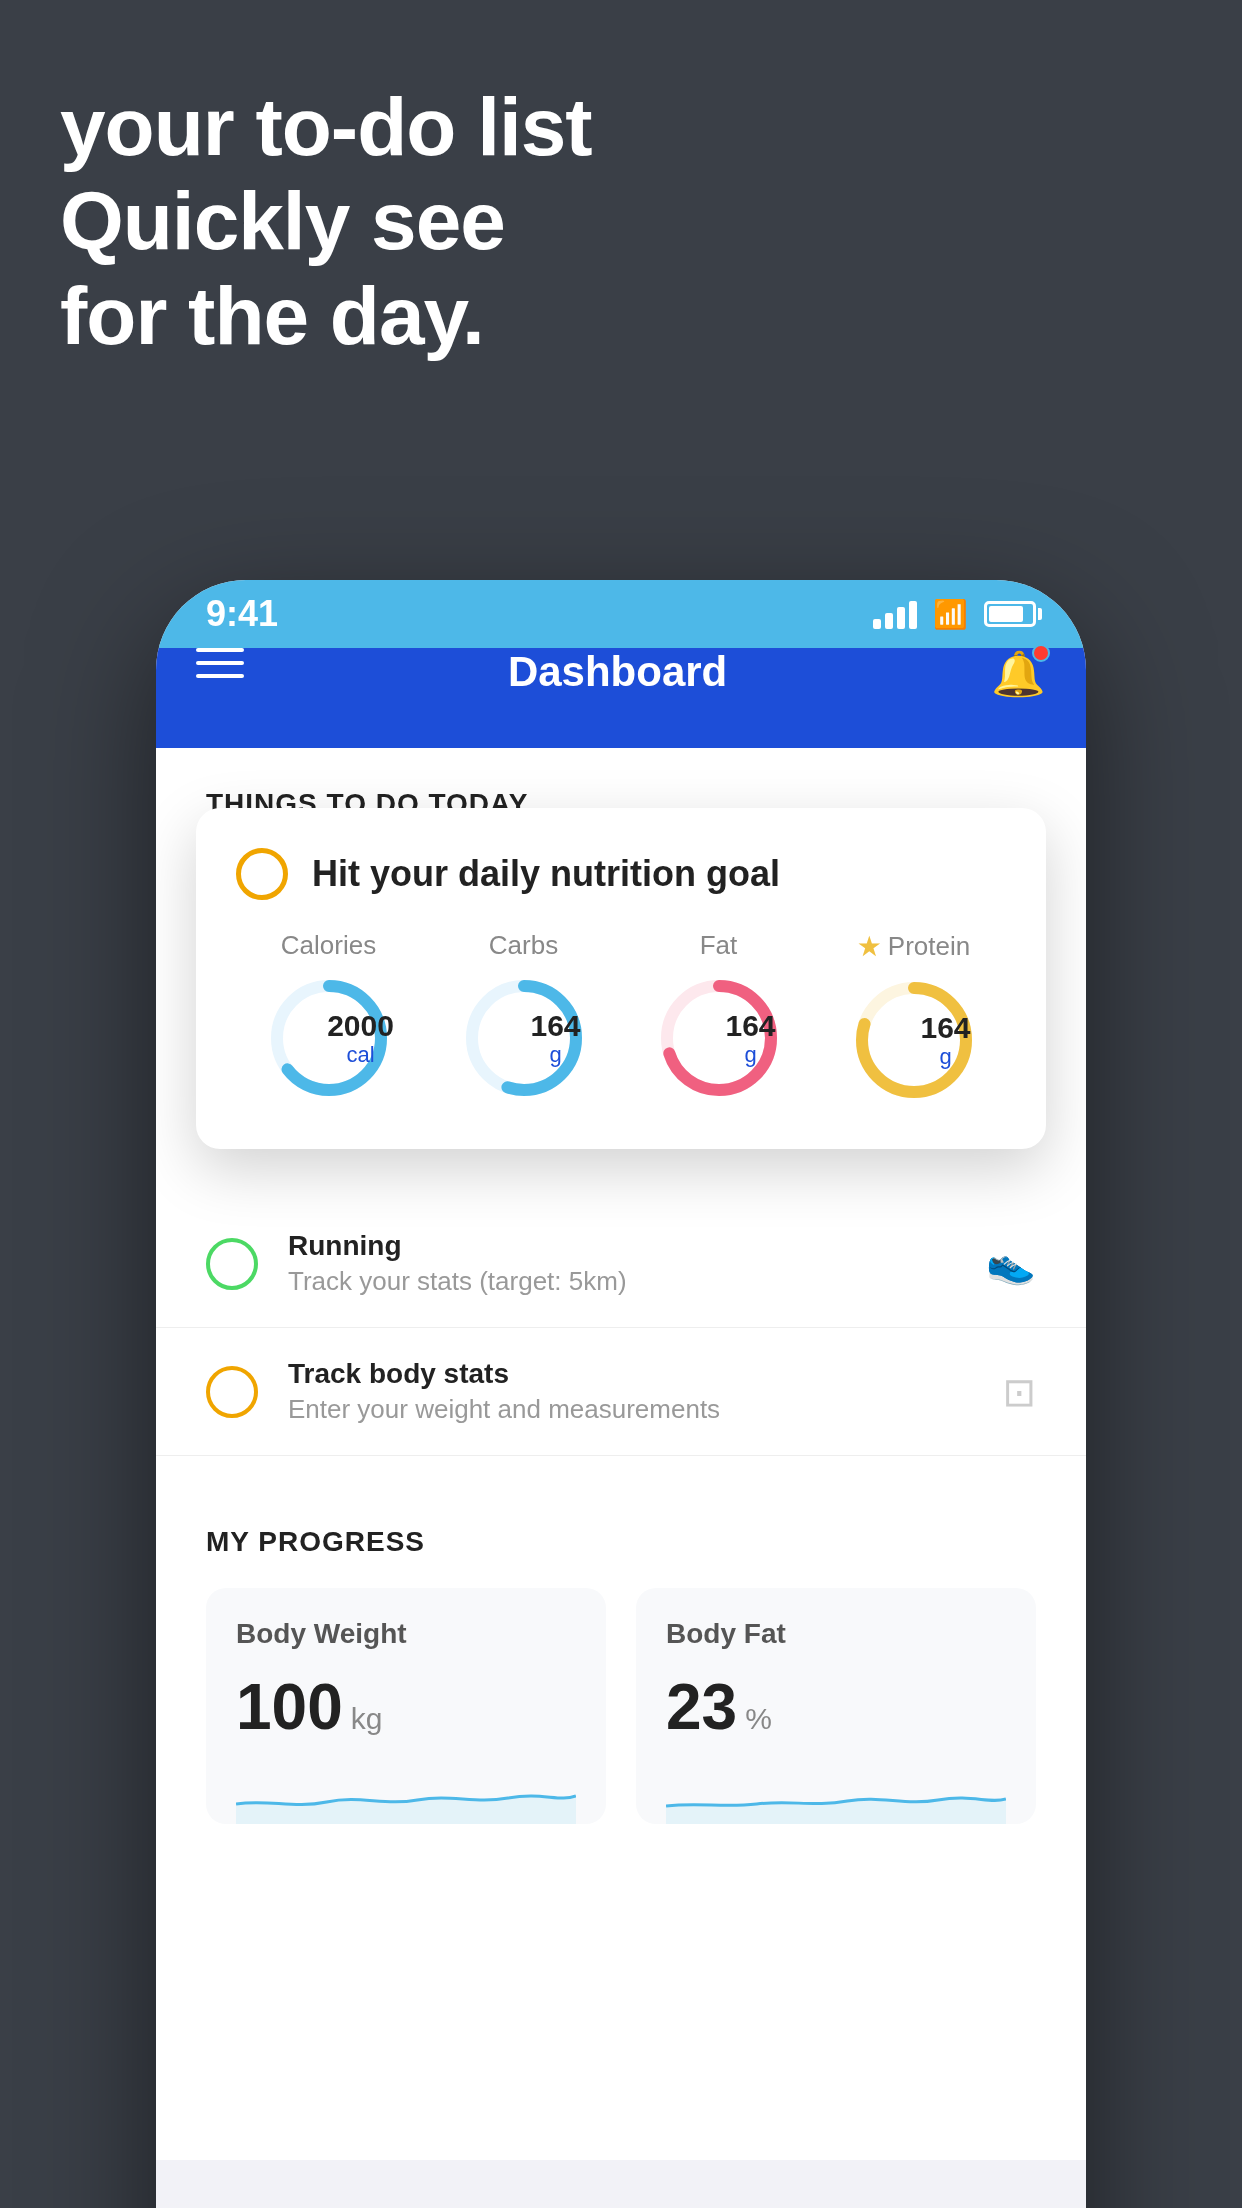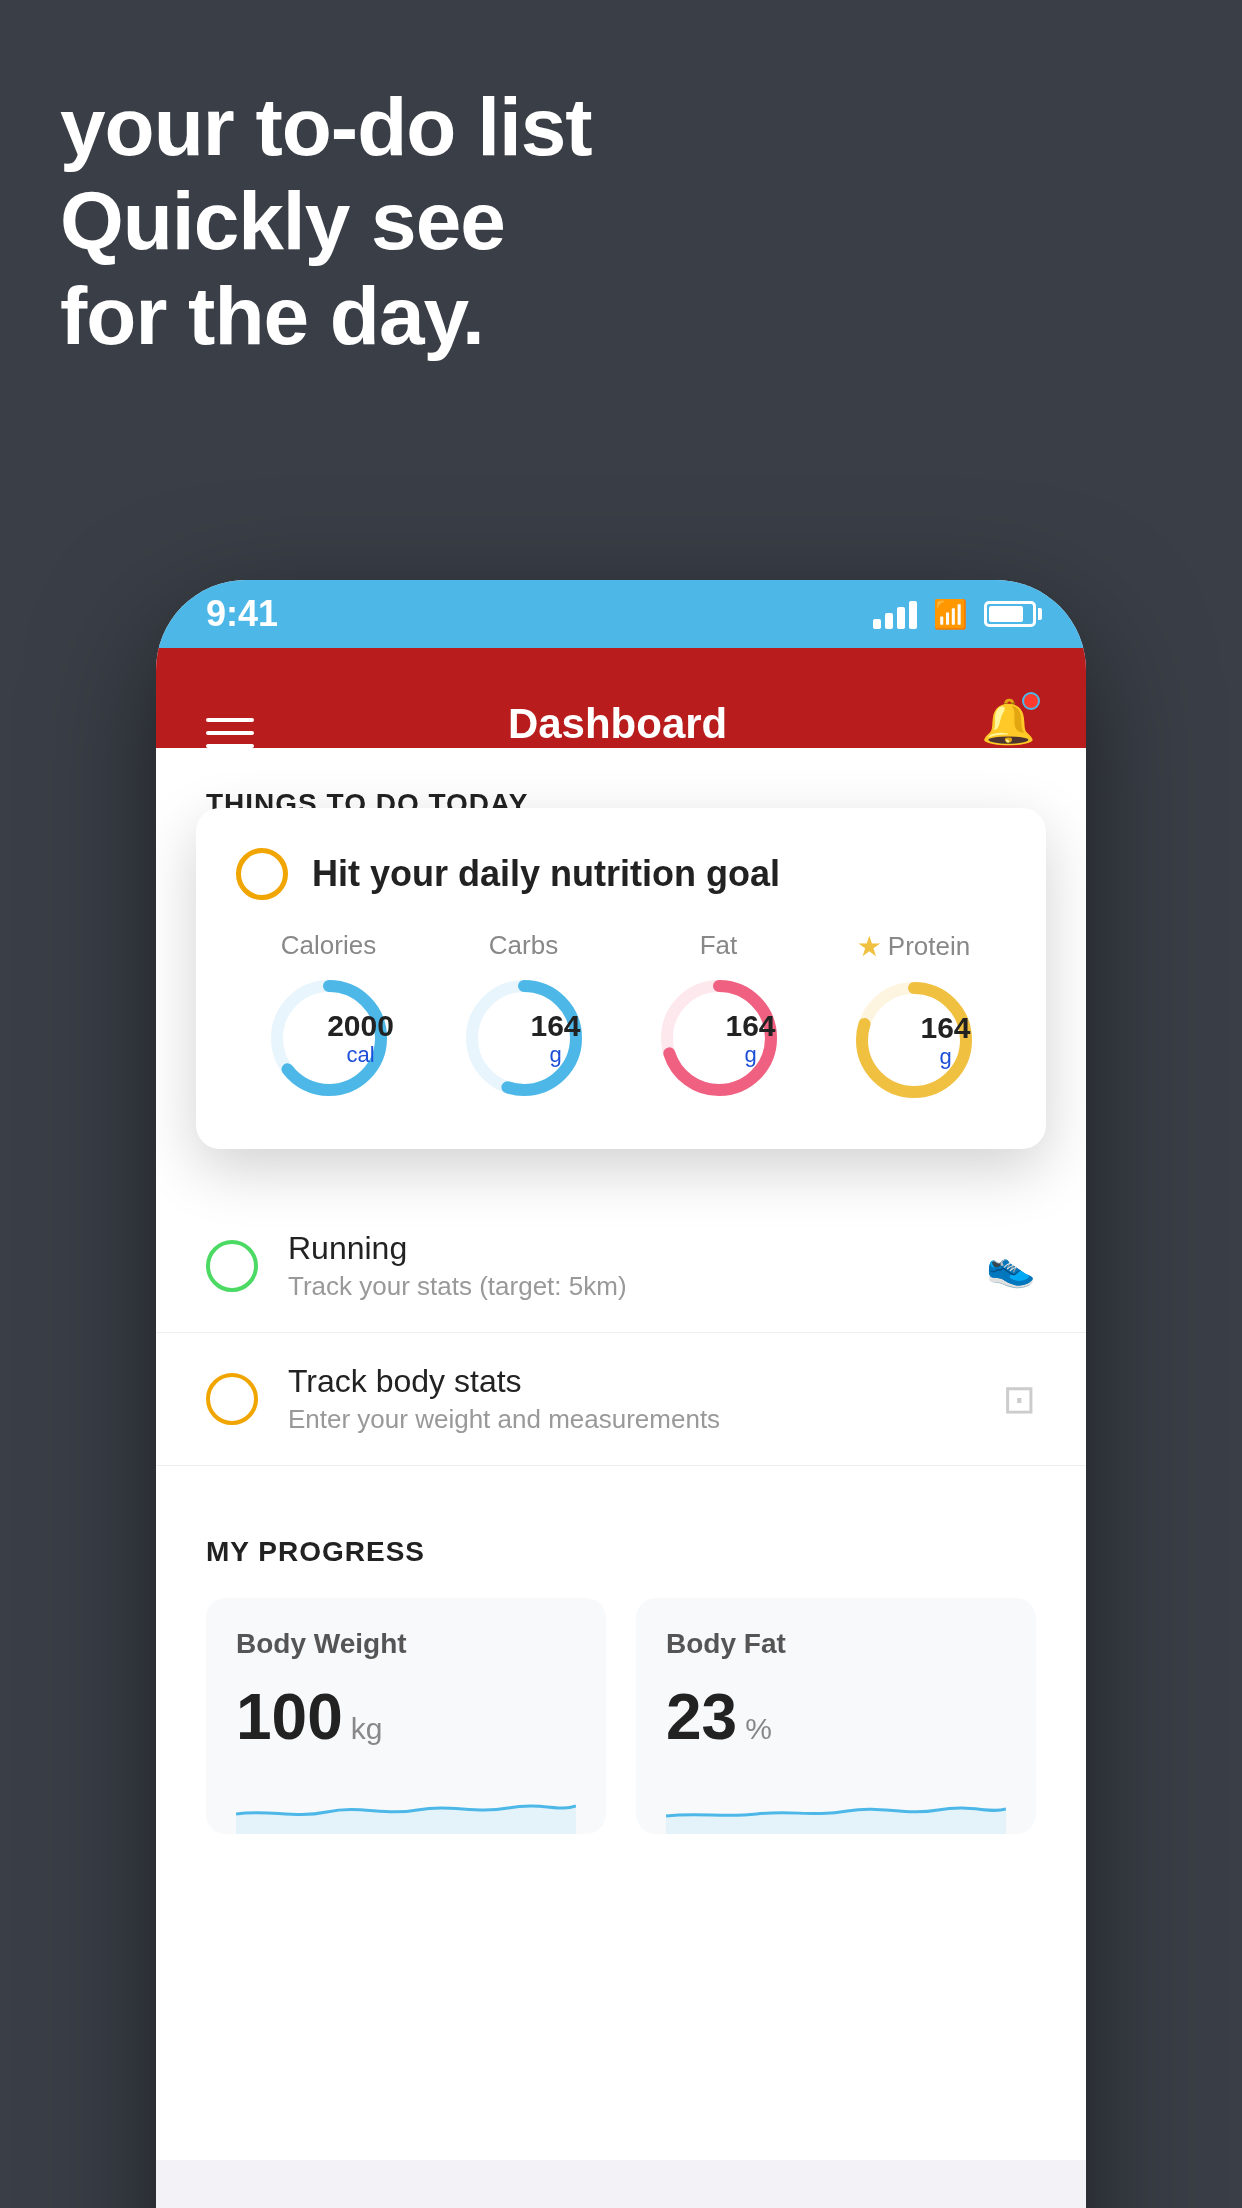--- a/index.html
+++ b/index.html
@@ -97,26 +97,26 @@
     }
     .battery-fill {
       background: #fff;
       height: 100%;
       width: 80%;
       border-radius: 2px;
     }
 
     
     .app-header {
-      background: #b91c1c;
+      background: #1d4ed8;
       height: 100px;
       display: flex;
-      align-items: flex-end;
+      align-items: flex-start;
       justify-content: space-between;
-      padding: 0 50px;
+      padding: 0 40px;
     }
     .hamburger {
       display: flex;
       flex-direction: column;
       gap: 9px;
       cursor: pointer;
     }
     .hamburger-line {
       width: 48px;
       height: 4px;
@@ -263,22 +263,22 @@
       border-radius: 50%;
       border: 4px solid;
       flex-shrink: 0;
     }
     .todo-circle.green { border-color: #4cd964; }
     .todo-circle.yellow { border-color: #f0a500; }
     .todo-text {
       flex: 1;
     }
     .todo-title {
-      font-size: 32px;
-      font-weight: 400;
+      font-size: 28px;
+      font-weight: 700;
       color: #222;
     }
     .todo-subtitle {
       font-size: 26px;
       color: #999;
       margin-top: 4px;
     }
     .todo-icon {
       font-size: 40px;
       color: #ccc;

